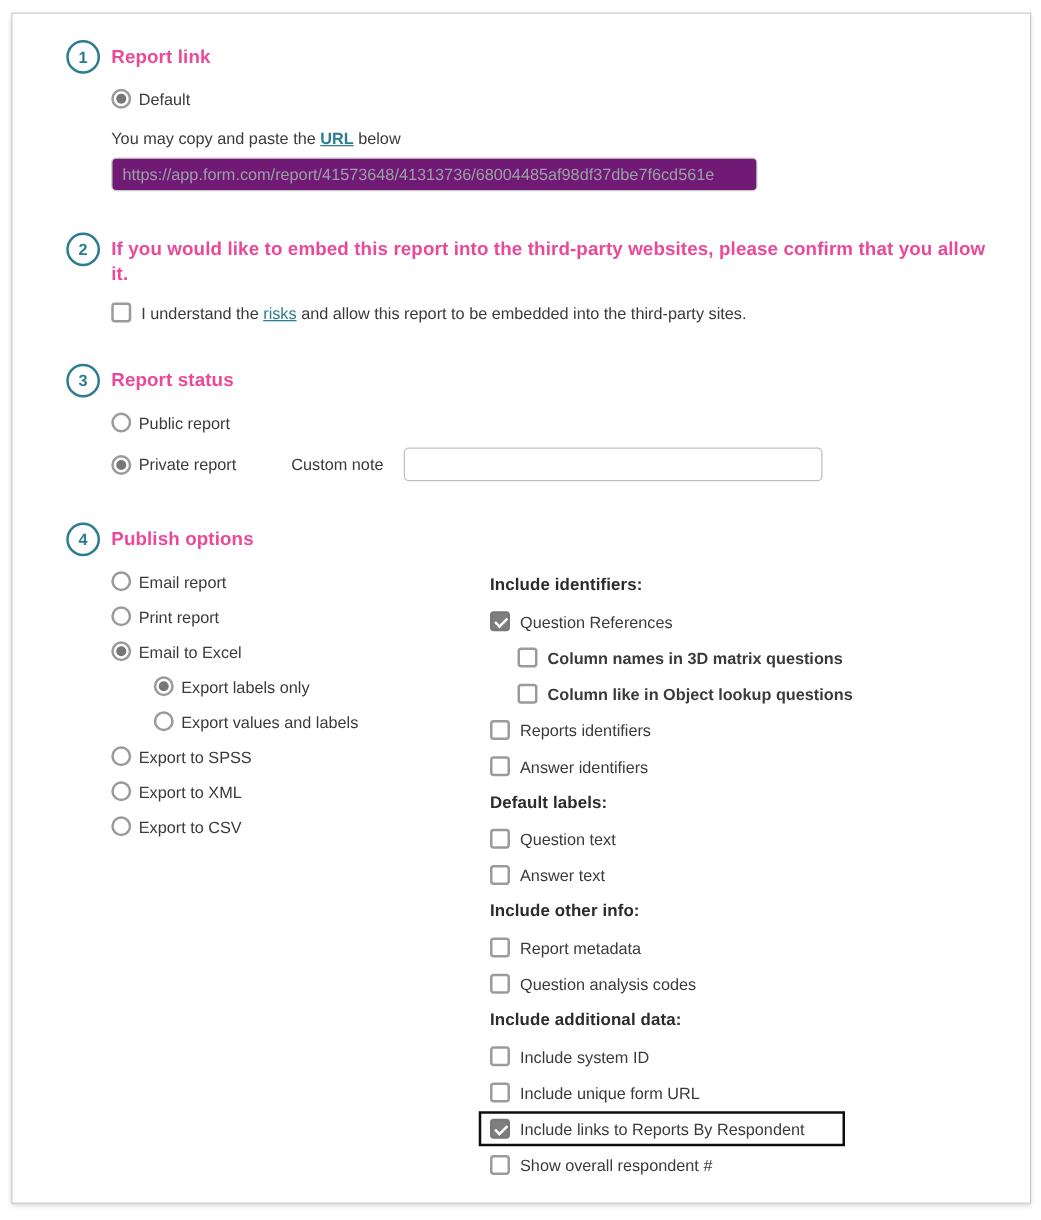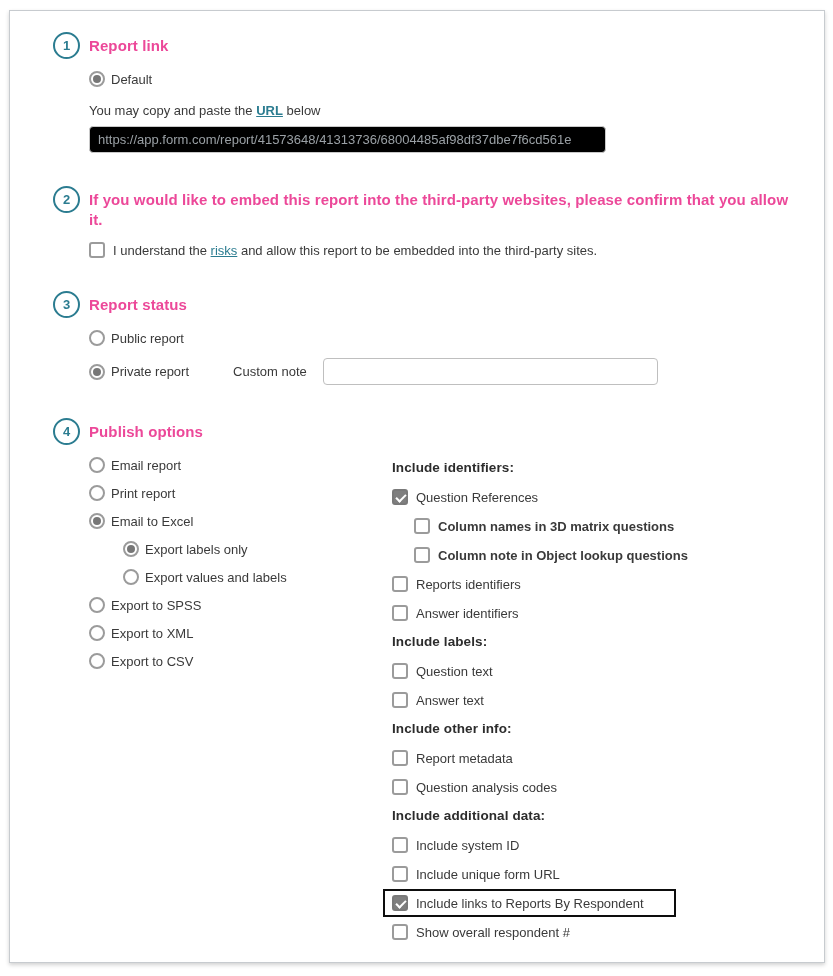--- a/index.html
+++ b/index.html
@@ -53,21 +53,21 @@
     content:""; position:absolute; left:2px; top:3px; width:8px; height:4px;
     border-left:2px solid #fff; border-bottom:2px solid #fff;
     transform:rotate(-45deg);
   }
   .hint { font-size:13px; color:#3a3a3a; margin:16px 0 8px 0; }
   a.tlink { color:#2b7c90; text-decoration:underline; cursor:pointer; }
   a.tlink.bold { font-weight:bold; }
   .url-input {
     width:517px; font-family:"Liberation Sans",sans-serif;
     font-size:13px; color:#9aa0a5;
-    border:1px solid #c9c9c9; border-radius:4px; background:#000000;
+    border:1px solid #c9c9c9; border-radius:4px; background:#701a75;
     padding:5px 8px; outline:none;
   }
   .note-label { font-size:13px; color:#3a3a3a; margin:0 16px 0 44px; }
   .note-input {
     width:335px; height:27px; font-family:"Liberation Sans",sans-serif;
     font-size:13px; color:#3a3a3a;
     border:1px solid #bfbfbf; border-radius:4px; background:#fff;
     padding:4px 8px; outline:none;
   }
   .cb-sentence { font-size:13px; color:#3a3a3a; }
@@ -180,32 +180,32 @@
           <div class="r-row">
             <span class="checkbox checked"></span>
             <span class="opt-label">Question References</span>
           </div>
           <div class="r-row rindent">
             <span class="checkbox"></span>
             <span class="opt-label">Column names in 3D matrix questions</span>
           </div>
           <div class="r-row rindent">
             <span class="checkbox"></span>
-            <span class="opt-label">Column note in Object lookup questions</span>
+            <span class="opt-label">Column like in Object lookup questions</span>
           </div>
           <div class="r-row">
             <span class="checkbox"></span>
             <span class="opt-label">Reports identifiers</span>
           </div>
           <div class="r-row">
             <span class="checkbox"></span>
             <span class="opt-label">Answer identifiers</span>
           </div>
 
-          <div class="group-heading">Include labels:</div>
+          <div class="group-heading">Default labels:</div>
           <div class="r-row">
             <span class="checkbox"></span>
             <span class="opt-label">Question text</span>
           </div>
           <div class="r-row">
             <span class="checkbox"></span>
             <span class="opt-label">Answer text</span>
           </div>
 
           <div class="group-heading">Include other info:</div>

